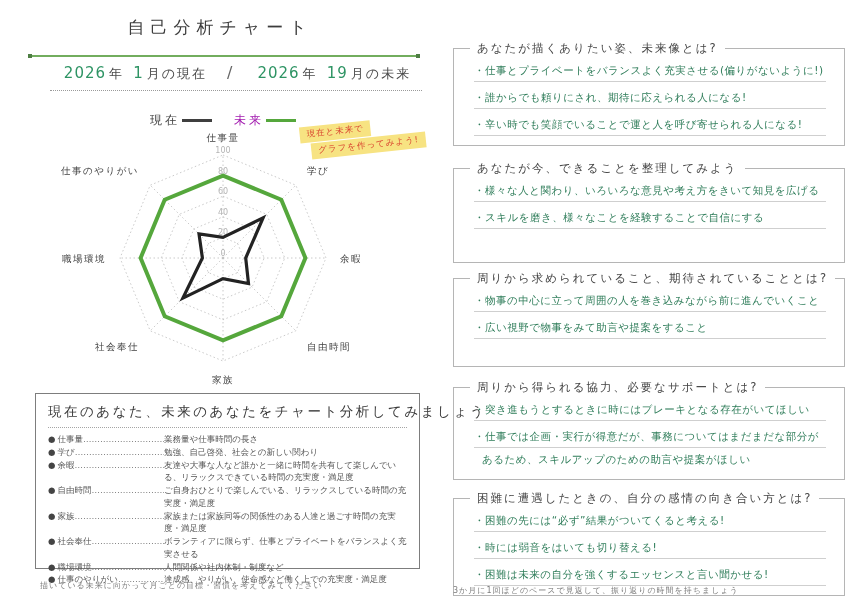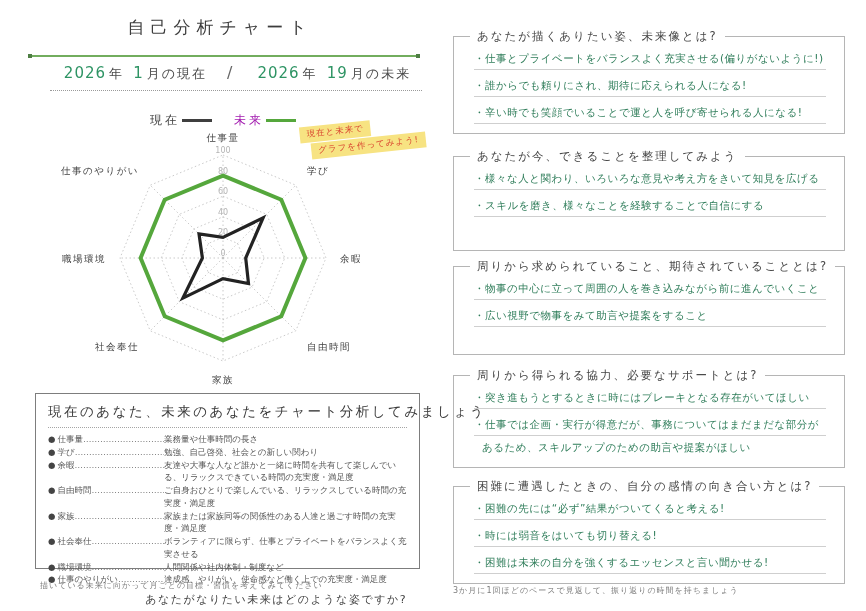--- a/index.html
+++ b/index.html
@@ -61,21 +61,21 @@
   .def-term .bullet { margin-right:2px; color:#444; }
   .def-term .dots { flex:1; overflow:hidden; white-space:nowrap; color:#777; }
   .def-desc { flex:1; }
   .analysis-question {
     text-align:right; font-size:11px; letter-spacing:1.5px; color:#3f3f3f; margin-top:6px;
   }
   .footer-note { position:absolute; font-size:8px; letter-spacing:1px; color:#7c7c7c; }
   .footer-left { top:580px; left:40px; }
   .footer-right { top:585px; left:453px; }
   
-  .sections { position:absolute; top:36px; left:453px; width:392px; }
+  .sections { position:absolute; top:48px; left:453px; width:392px; }
   .sec { position:relative; border:1px solid #b5b5b5; padding:13px 12px 2px 12px; }
   .sec-title {
     position:absolute; top:-8px; left:16px; background:#ffffff; padding:0 7px;
     font-size:11.5px; letter-spacing:2px; color:#454545; white-space:nowrap;
   }
   .note-line {
     font-size:10.5px; letter-spacing:0.5px; color:#2f7d5a; white-space:nowrap;
     margin:0 6px 7px 8px; padding:2px 0 3px 0; border-bottom:1px solid #cfcfcf;
   }
   .note-line.no-line { border-bottom:none; margin-top:-4px; padding-left:8px; }
@@ -208,21 +208,20 @@
     </div>
     <div class="def-row">
       <span class="def-term">
           <span class="bullet">●</span>
           <span>仕事のやりがい</span>
           <span class="dots">……………………………</span>
         </span>
       <span class="def-desc">達成感、やりがい、使命感など働く上での充実度・満足度</span>
     </div>
   </div>
-  <div class="analysis-question">あなたがなりたい未来はどのような姿ですか?</div>
 </div>
 
 <div class="footer-note footer-left">描いている未来に向かって月ごとの目標・習慣を考えてみてください</div>
 
 <div class="sections">
 
   <div class="sec sec1">
     <div class="sec-title">あなたが描くありたい姿、未来像とは?</div>
     <div class="note-line">・仕事とプライベートをバランスよく充実させる(偏りがないように!)</div>
     <div class="note-line">・誰からでも頼りにされ、期待に応えられる人になる!</div>

